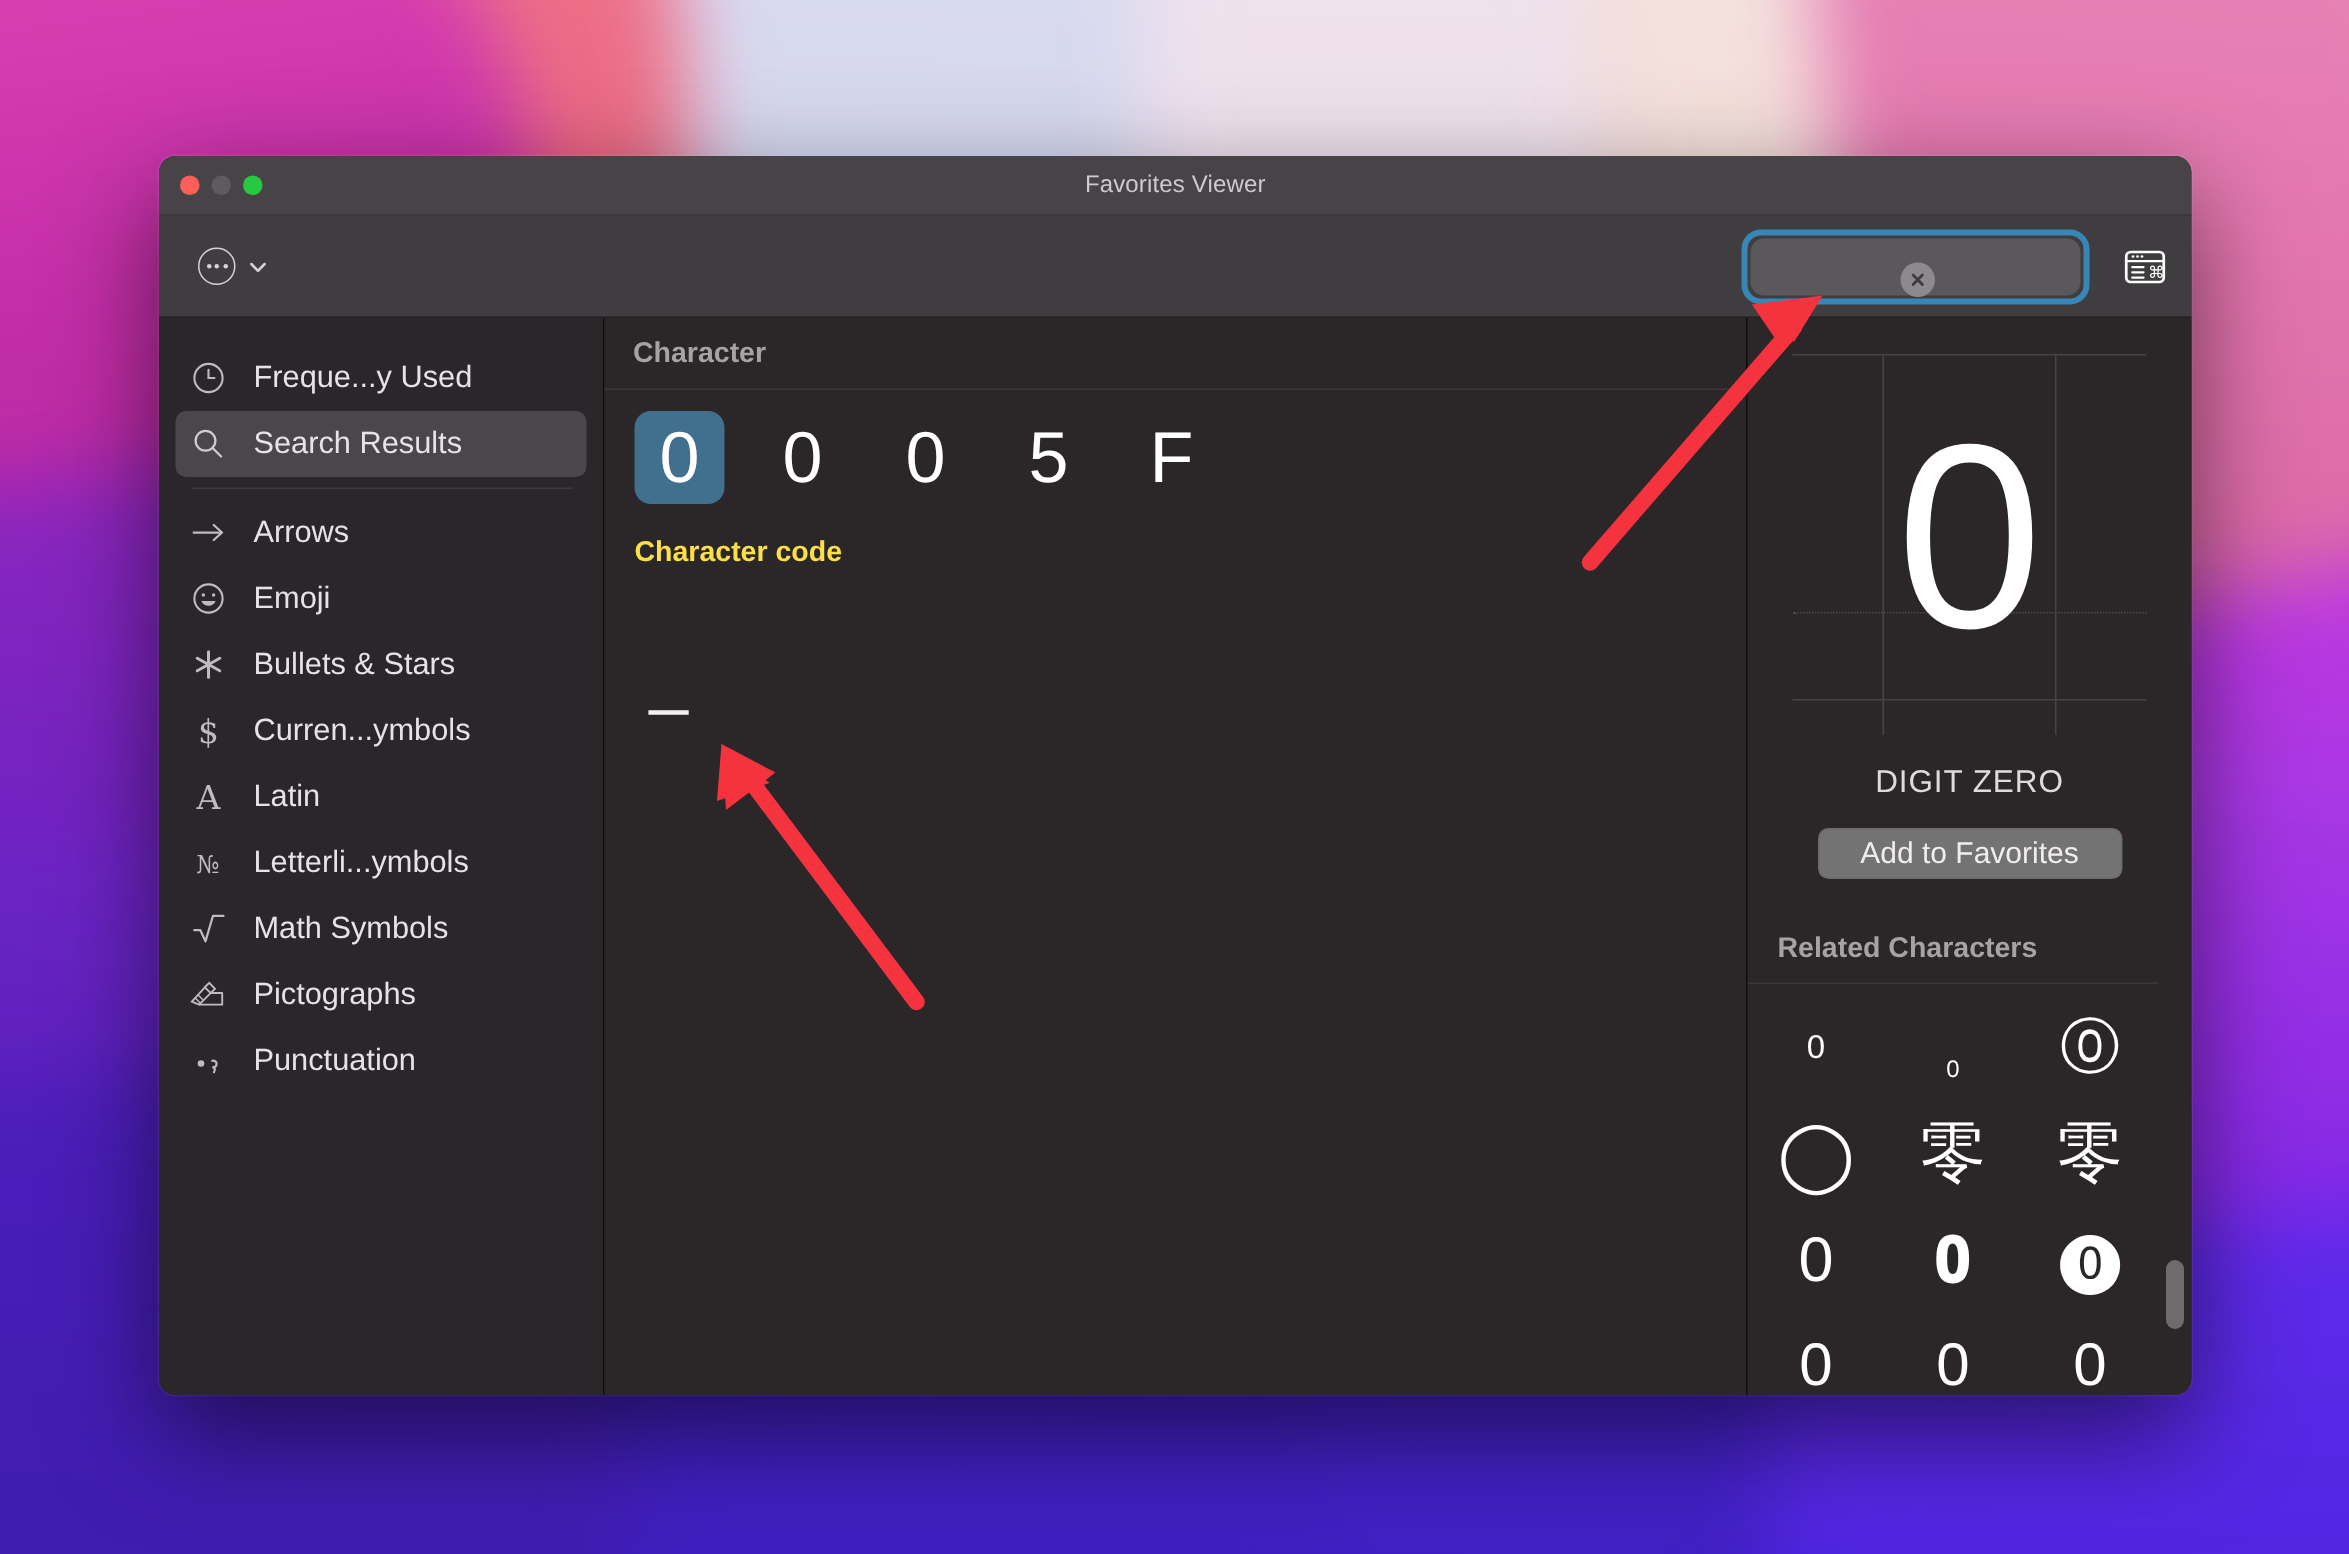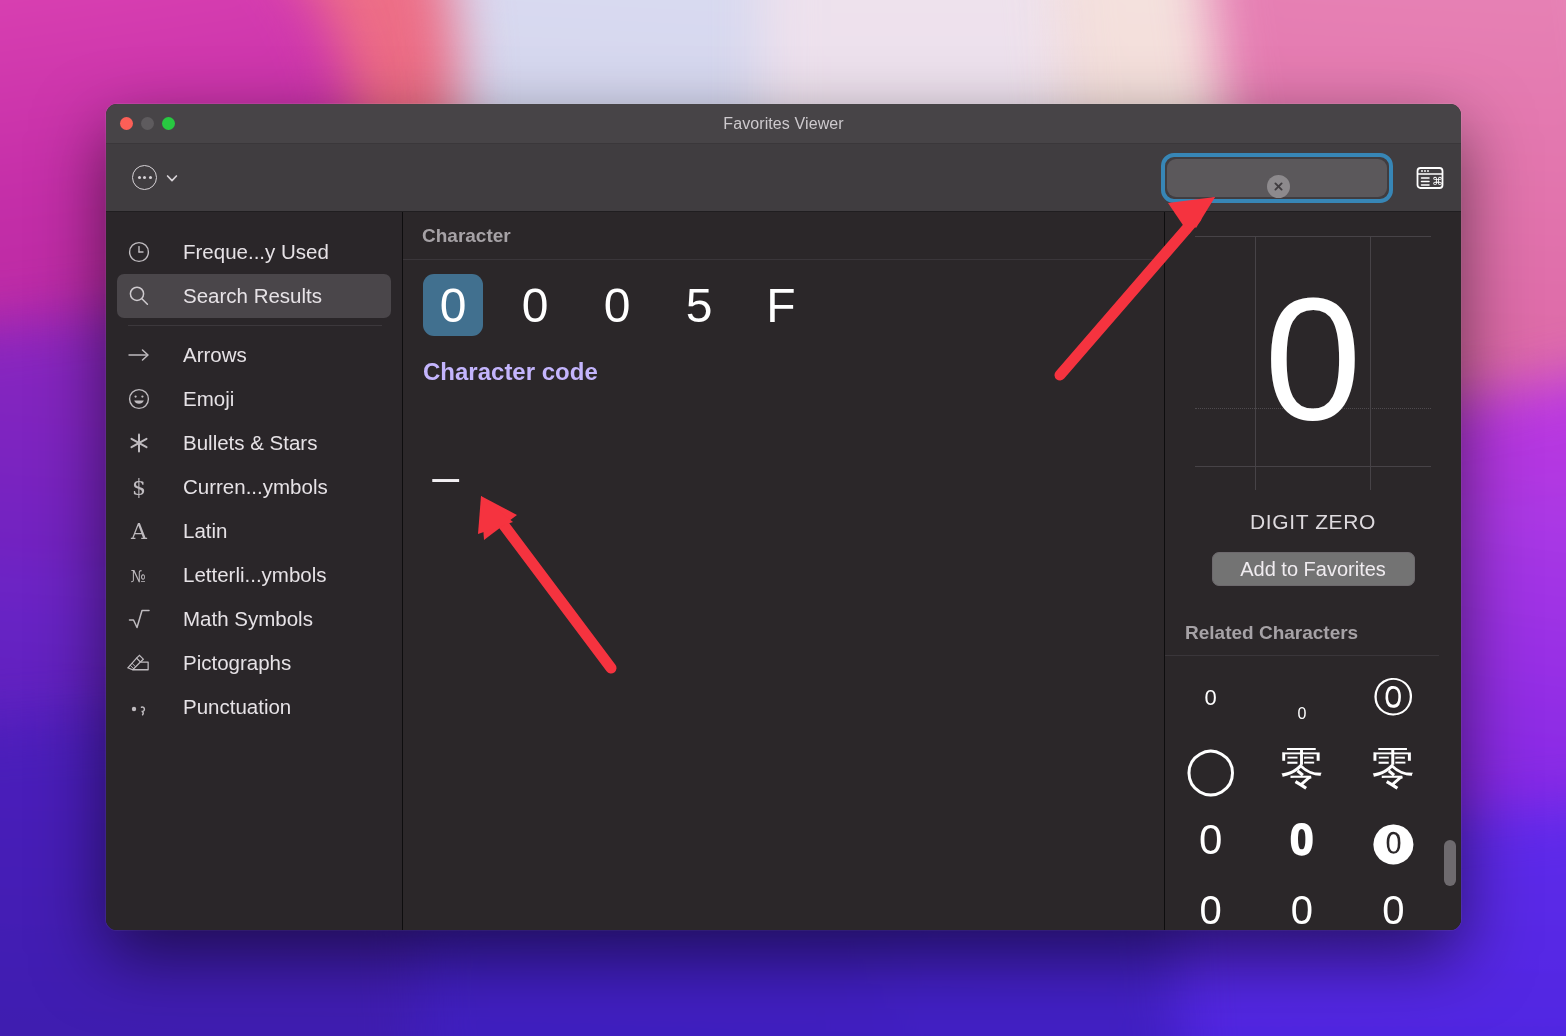--- a/index.html
+++ b/index.html
@@ -138,21 +138,21 @@
   #body { flex:1; display:flex; min-height:0; background:#2b2729; }
 
   
   #sidebar {
     width:297px; flex:0 0 297px;
     background:#2a2629;
     border-right:1px solid #0e0d0e;
     padding-top:18px;
   }
   .side-item {
-    display:flex; align-items:center; gap:31px;
+    display:flex; align-items:center; gap:17px;
     height:44px; margin:0 11px; padding:0 8px;
     border-radius:7px;
     color:#e6e2e6; font-size:20.5px;
     white-space:nowrap;
   }
   .side-item.selected { background:#4a464a; }
   .side-ico {
     width:27px; flex:0 0 27px; height:27px;
     display:flex; align-items:center; justify-content:center;
     color:#bfbbbf;
@@ -173,21 +173,21 @@
     padding:14px 0 0 20px;
   }
   .digit {
     width:60px; height:62px; border-radius:11px;
     display:flex; align-items:center; justify-content:center;
     font-size:48px; color:#ffffff; font-weight:400;
   }
   .digit.hl { background:#41708f; }
   #charcode-label {
     padding:22px 0 0 20px;
-    font-size:24px; font-weight:bold; color:#c4b5fd;
+    font-size:19px; font-weight:bold; color:#fde047;
   }
   #result-area { padding:58px 0 0 30px; }
   #result-glyph { font-size:46px; color:#f2eff2; line-height:0.6; font-family:"Liberation Sans", sans-serif; }
 
   
   #right {
     width:297px; flex:0 0 297px;
     background:#2b2729;
     border-left:1px solid #0e0d0e;
     display:flex; flex-direction:column;

